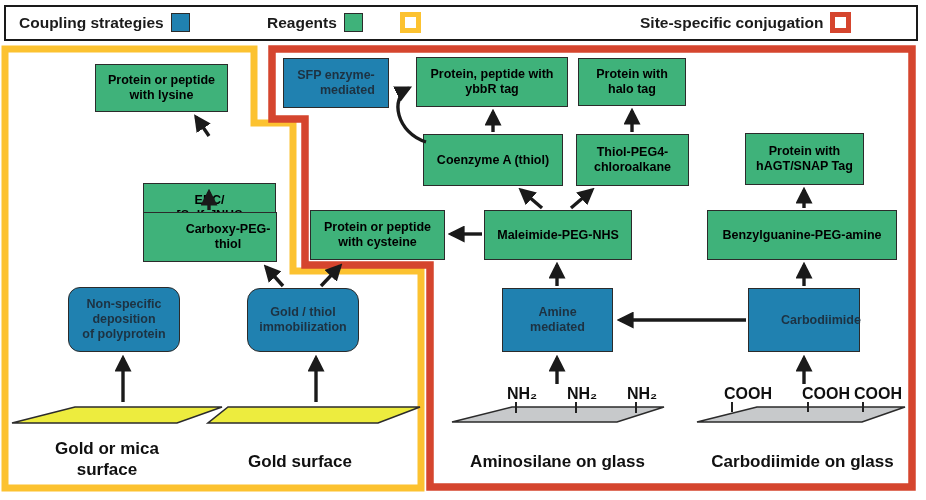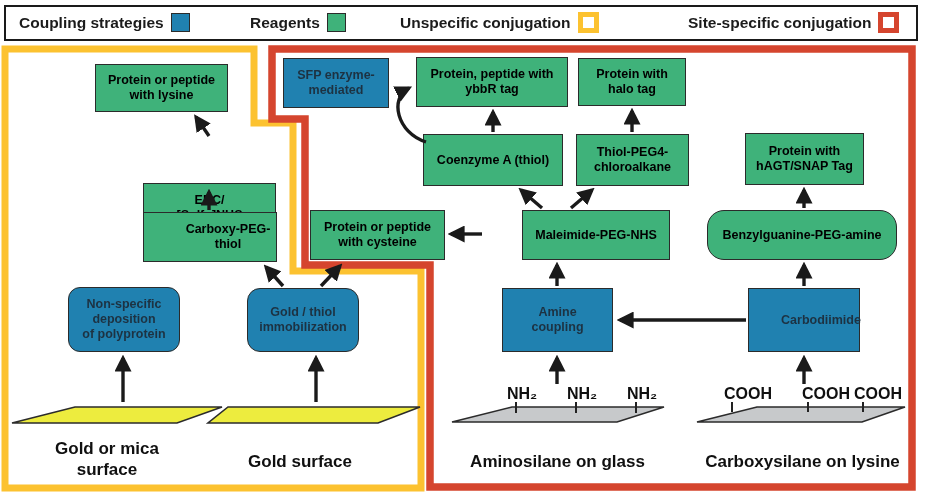--- a/index.html
+++ b/index.html
@@ -71,78 +71,77 @@
         <line x1="808" y1="402" x2="808" y2="412"></line>
         <line x1="863" y1="402" x2="863" y2="412"></line>
     </g>
   </svg>
 
   <div class="legend">
     <div class="leg-item" style="left:13px;">
       <span>Coupling strategies</span>
       <span class="sw sw-fill blue"></span>
     </div>
-    <div class="leg-item" style="left:244px;justify-content:space-between;">
+    <div class="leg-item" style="left:261px;justify-content:space-between;">
       <span>Reagents</span>
       <span class="sw sw-fill green"></span>
     </div>
     <div class="leg-item" style="left:394px;">
-      <span>Unspecific conjugation</span>
       <span class="sw sw-out yellow"></span>
     </div>
-    <div class="leg-item" style="left:634px;margin-left:48px;">
+    <div class="leg-item" style="left:634px;">
       <span>Site-specific conjugation</span>
       <span class="sw sw-out red"></span>
     </div>
   </div>
 
   <div class="bx green" style="left:95px;top:64px;width:133px;height:48px;">Protein or peptide
 with lysine</div>
-  <div class="bx blue" style="left:283px;top:58px;width:106px;height:50px;">SFP enzyme-
+  <div class="bx blue" style="left:283px;top:58px;width:106px;height:50px;text-align:right;">SFP enzyme-
 mediated</div>
   <div class="bx green" style="left:416px;top:57px;width:152px;height:50px;">Protein, peptide with
 ybbR tag</div>
   <div class="bx green" style="left:578px;top:58px;width:108px;height:48px;">Protein with
 halo tag</div>
 
   <div class="bx green" style="left:143px;top:137px;width:133px;height:50px;margin-top:46px;">EDC/
 [Sulfo]NHS</div>
   <div class="bx green" style="left:423px;top:134px;width:140px;height:52px;">Coenzyme A (thiol)</div>
   <div class="bx green" style="left:576px;top:134px;width:113px;height:52px;">Thiol-PEG4-
 chloroalkane</div>
   <div class="bx green" style="left:745px;top:133px;width:119px;height:52px;">Protein with
 hAGT/SNAP Tag</div>
 
   <div class="bx green" style="left:143px;top:212px;width:134px;height:50px;padding-left:36px;">Carboxy-PEG-thiol</div>
   <div class="bx green" style="left:310px;top:210px;width:135px;height:50px;">Protein or peptide
 with cysteine</div>
-  <div class="bx green" style="left:484px;top:210px;width:148px;height:50px;margin-left:38px;">Maleimide-PEG-NHS</div>
-  <div class="bx green" style="left:707px;top:210px;width:190px;height:50px;border-radius:17px;">Benzylguanine-PEG-amine</div>
+  <div class="bx green" style="left:484px;top:210px;width:148px;height:50px;">Maleimide-PEG-NHS</div>
+  <div class="bx green" style="left:707px;top:210px;width:190px;height:50px;">Benzylguanine-PEG-amine</div>
 
   <div class="bx blue" style="left:68px;top:287px;width:112px;height:65px;border-radius:12px;">Non-specific
 deposition
 of polyprotein</div>
   <div class="bx blue" style="left:247px;top:288px;width:112px;height:64px;border-radius:13px;">Gold / thiol
 immobilization</div>
   <div class="bx blue" style="left:502px;top:288px;width:111px;height:64px;">Amine
-coupling</div>
+mediated</div>
   <div class="bx blue" style="left:748px;top:288px;width:112px;height:64px;padding-left:34px;">Carbodiimide</div>
 
   <div class="chem" style="left:505px;top:385px;width:34px;">NH₂</div>
   <div class="chem" style="left:565px;top:385px;width:34px;">NH₂</div>
   <div class="chem" style="left:625px;top:385px;width:34px;">NH₂</div>
   <div class="chem" style="left:724px;top:385px;width:46px;">COOH</div>
   <div class="chem" style="left:802px;top:385px;width:46px;">COOH</div>
   <div class="chem" style="left:854px;top:385px;width:46px;">COOH</div>
 
   <div class="surf-label" style="left:27px;top:438px;width:160px;">Gold or mica
 surface</div>
   <div class="surf-label" style="left:220px;top:451px;width:160px;">Gold surface</div>
   <div class="surf-label" style="left:450px;top:451px;width:215px;">Aminosilane on glass</div>
-  <div class="surf-label" style="left:690px;top:451px;width:225px;">Carboxysilane on lysine</div>
+  <div class="surf-label" style="left:690px;top:451px;width:225px;">Carbodiimide on glass</div>
 
   <svg class="vect" width="926" height="500" viewBox="0 0 926 500">
     <defs>
       <marker id="ah" markerUnits="strokeWidth" markerWidth="5" markerHeight="5" refX="4" refY="2.5" orient="auto">
         <path d="M0,0 L5,2.5 L0,5 Z" fill="#1a1a1a"></path>
       </marker>
     </defs>
     <g stroke="#1a1a1a" stroke-width="3.4" fill="none">
       <line x1="209" y1="136" x2="196" y2="117" marker-end="url(#ah)"></line>
       <line x1="209" y1="210" x2="209" y2="192" marker-end="url(#ah)"></line>

